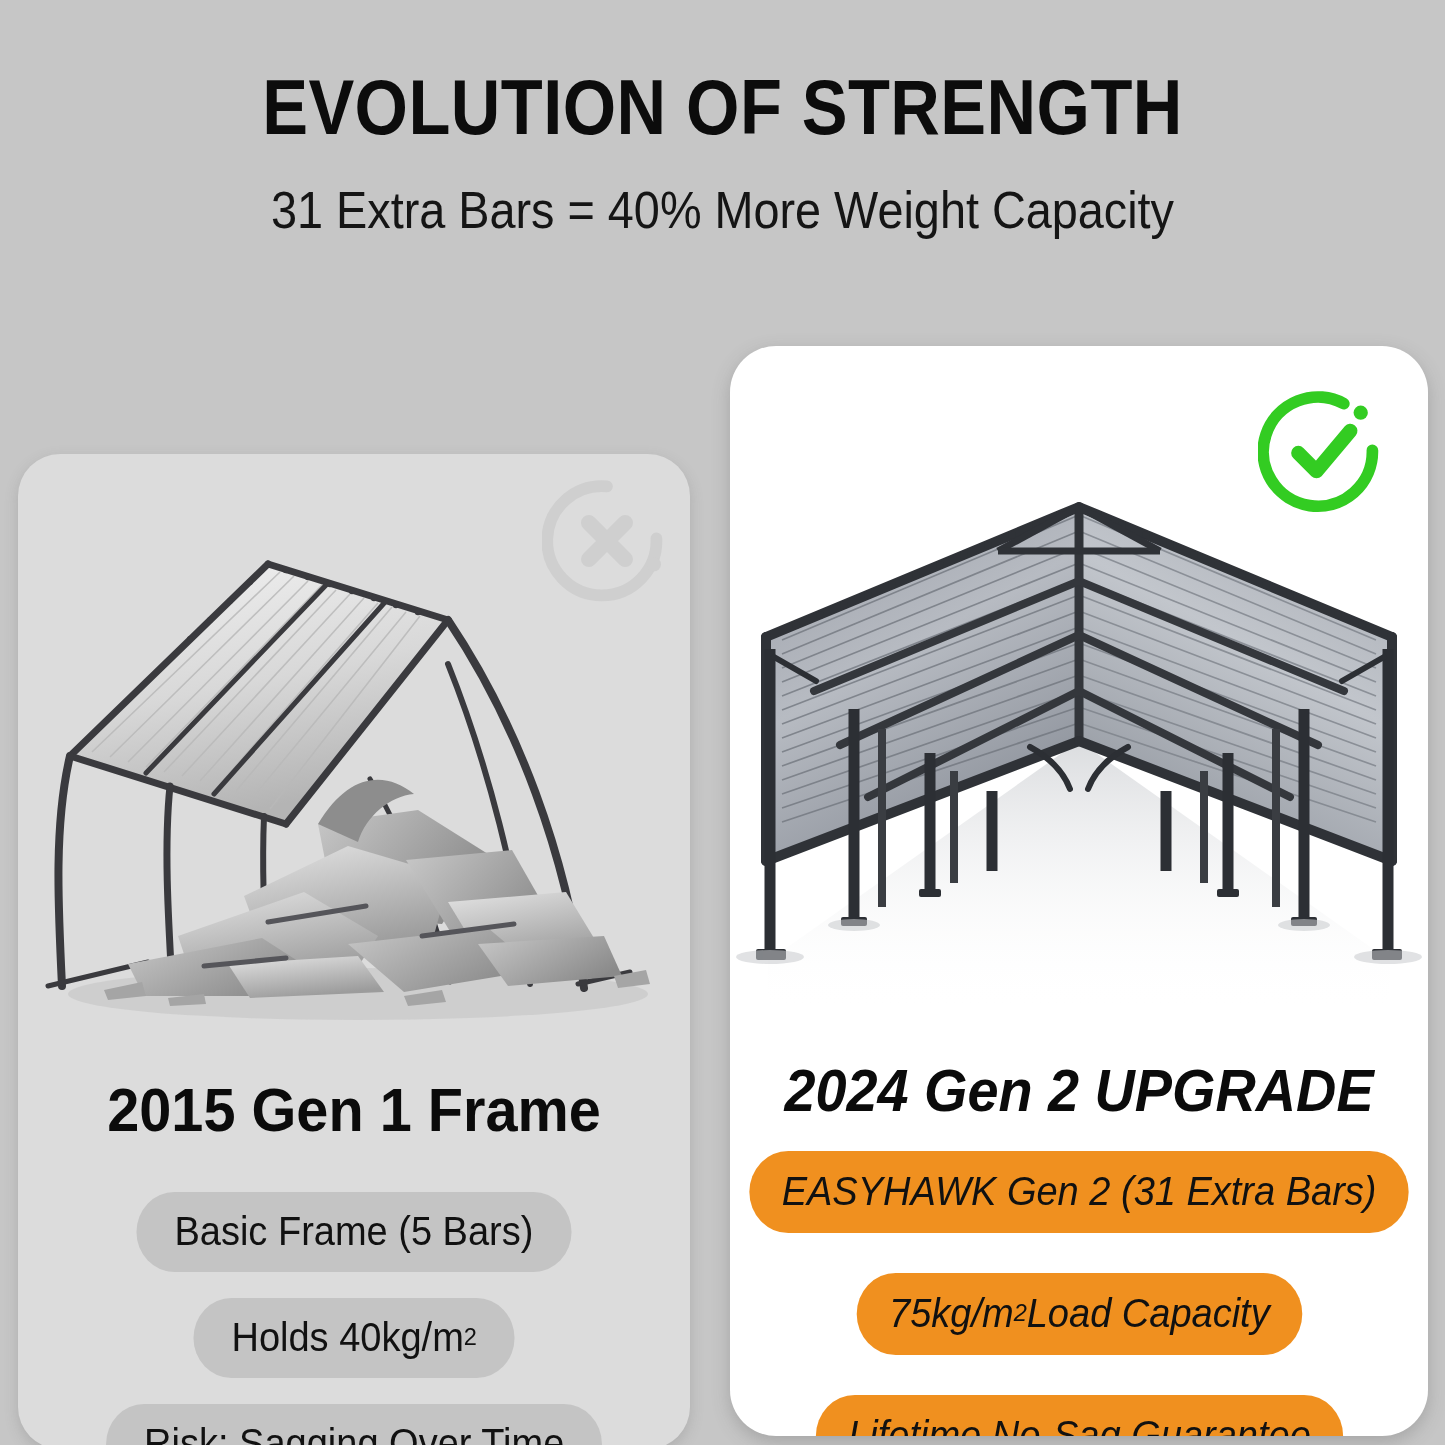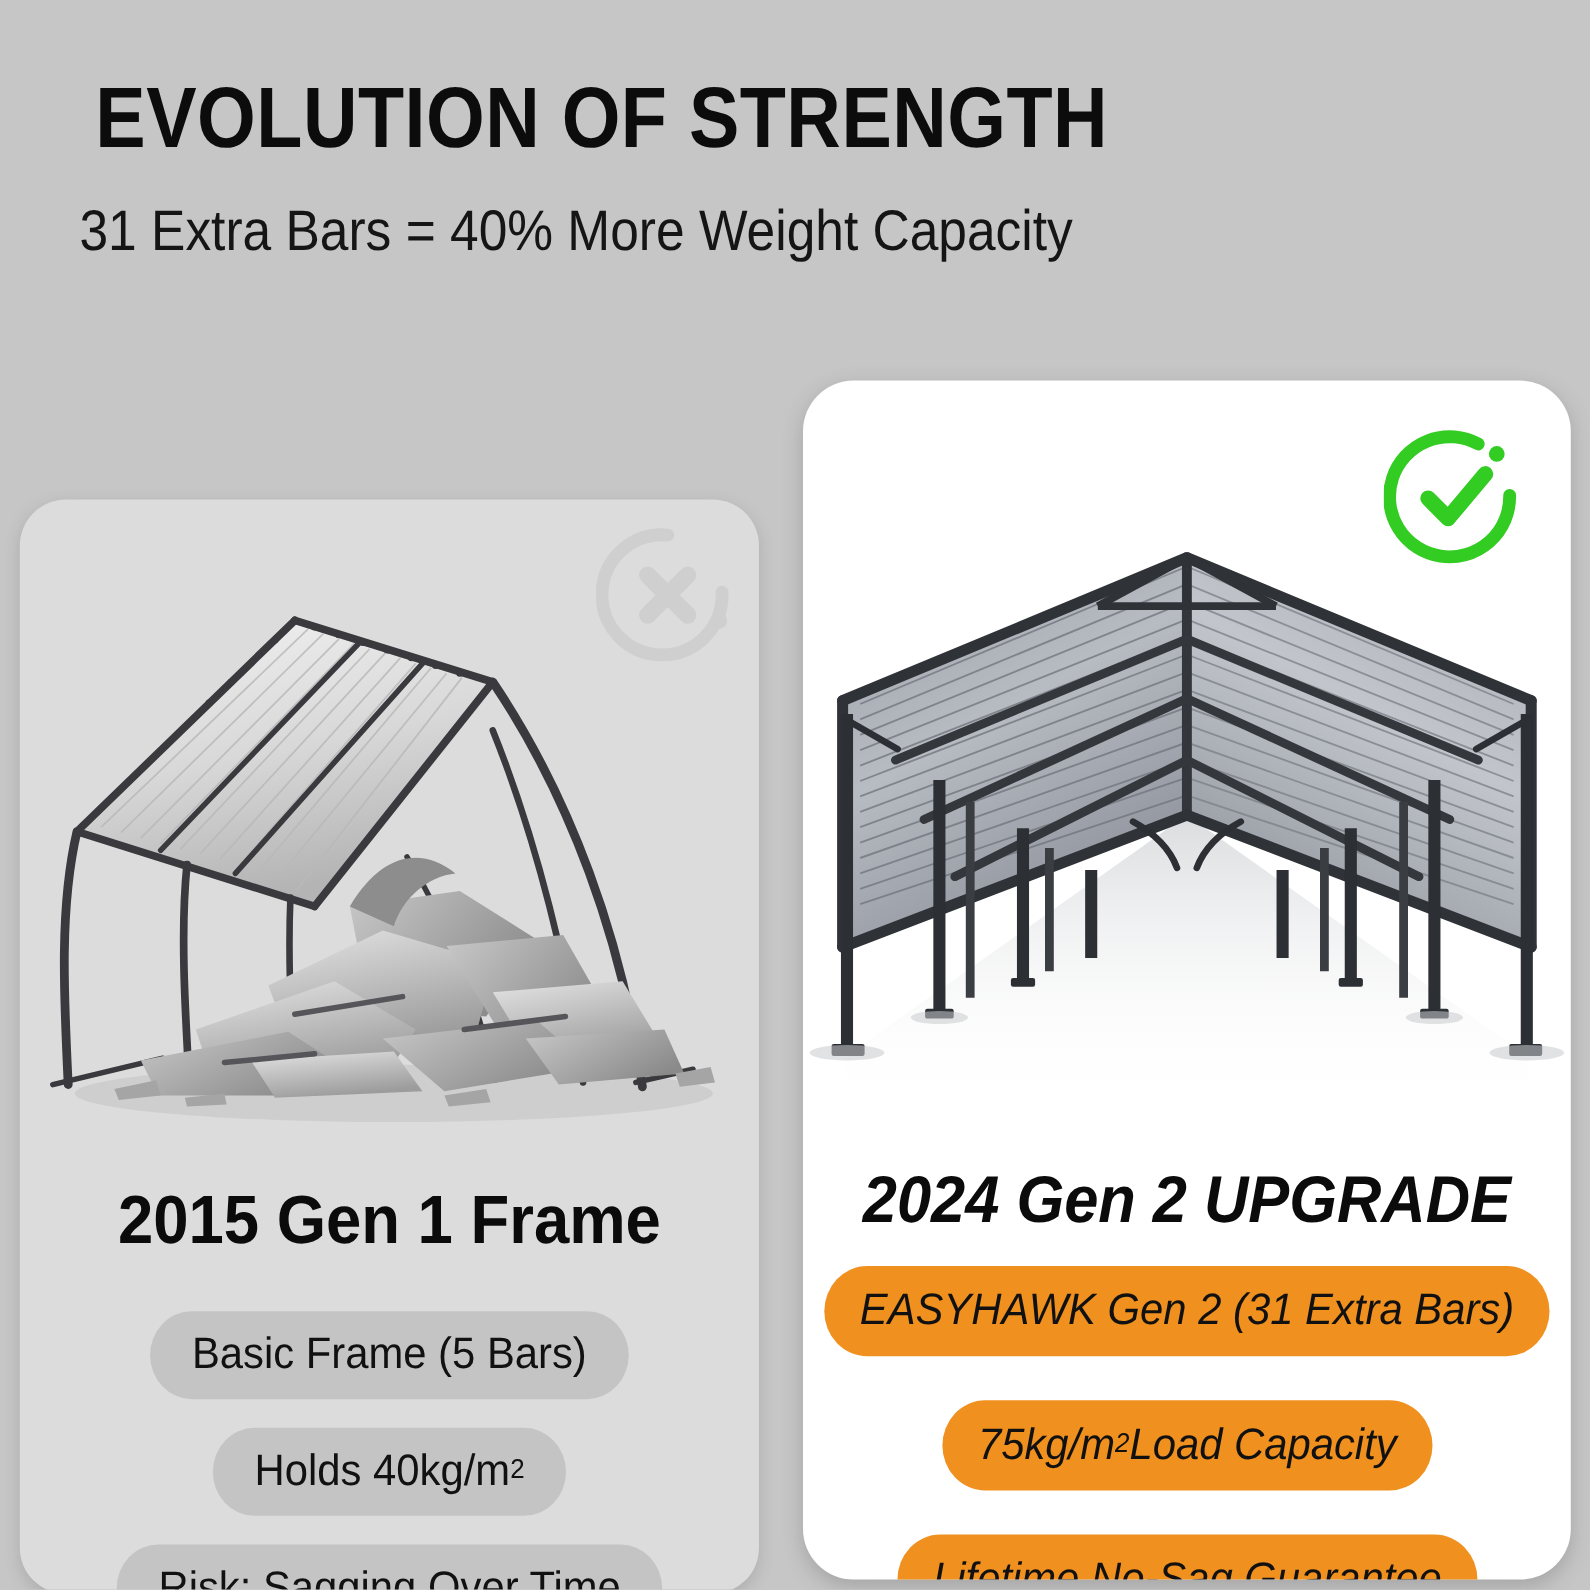--- a/index.html
+++ b/index.html
@@ -13,20 +13,21 @@
     font-family: "Liberation Sans", sans-serif;
     overflow: hidden;
     position: relative;
   }
 
   
   .header {
     position: absolute;
     top: 0; left: 0;
     width: 1445px;
+    text-align: center;
     padding-top: 68px;
     box-sizing: border-box;
   }
   .main-title {
     font-size: 78px;
     font-weight: bold;
     color: #0c0c0c;
     letter-spacing: 0.5px;
     line-height: 1;
     transform: scaleX(0.88);

